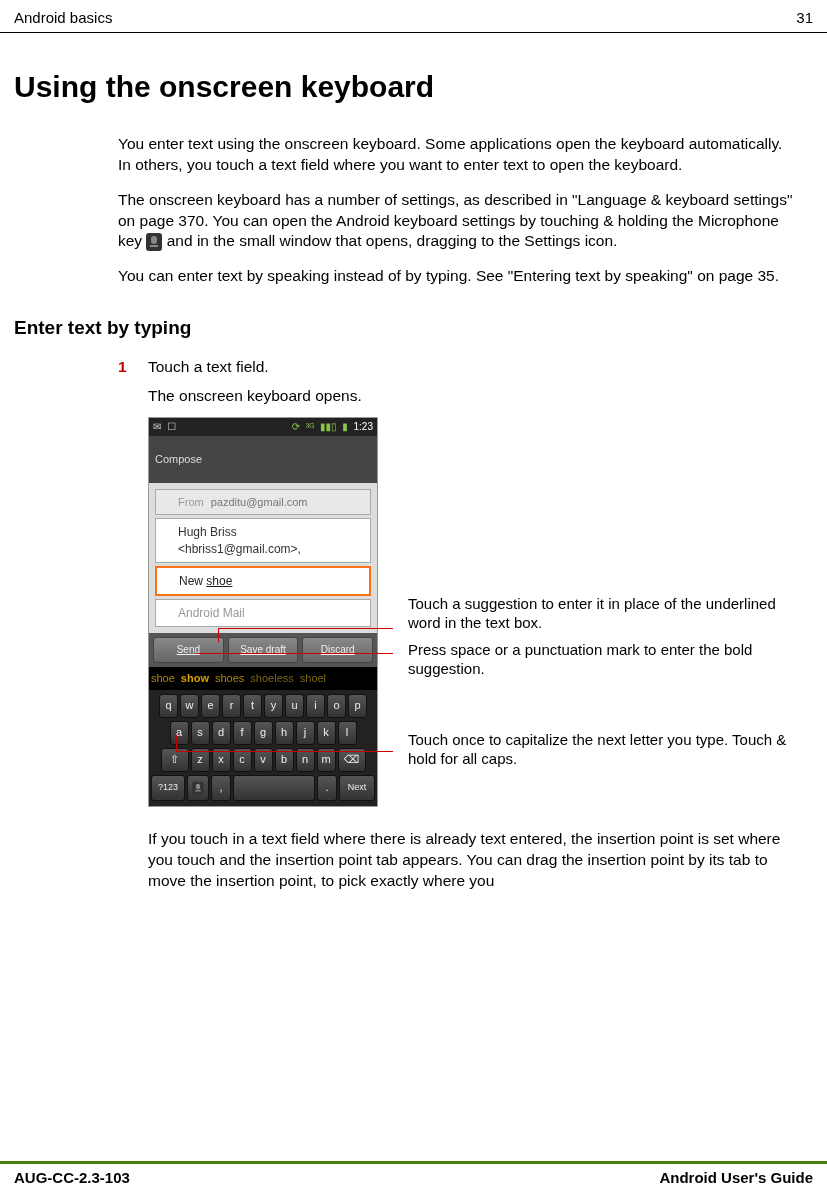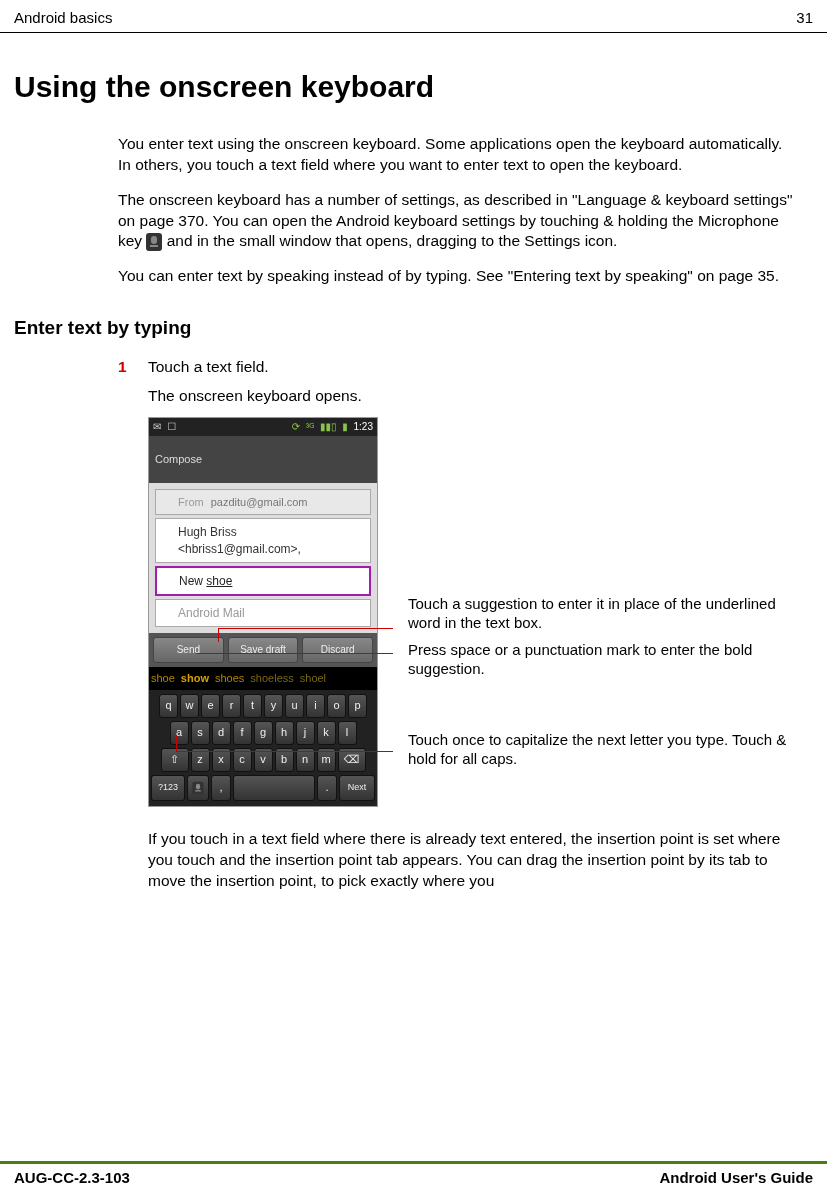--- a/index.html
+++ b/index.html
@@ -109,37 +109,38 @@
   .field {
     background: #fff;
     border: 1px solid #aaa;
     margin: 3px;
     padding: 5px 22px;
     font-size: 12px;
     color: #333;
   }
   .field.from { background: #e8e8e8; color: #777; font-size: 11px; }
   .field.from .lbl { color: #999; margin-right: 4px; }
-  .field.subject { border: 2px solid #a21caf; color: #222; }
+  .field.subject { border: 2px solid #f97316; color: #222; }
   .field.compose { color: #999; }
   .btnrow {
     display: flex;
     background: #555;
     padding: 4px;
     gap: 4px;
   }
   .phonebtn {
     flex: 1;
     background: linear-gradient(#888, #666);
     border: 1px solid #444;
     border-radius: 3px;
     color: #eee;
     font-size: 10px;
     text-align: center;
     padding: 5px 0;
+    text-decoration: underline;
   }
   .suggest-row {
     background: #000;
     display: flex;
     padding: 4px 2px;
     gap: 6px;
     position: relative;
   }
   .suggest { font-size: 11px; color: #b38600; }
   .suggest.bold { font-weight: bold; color: #d4a000; }

